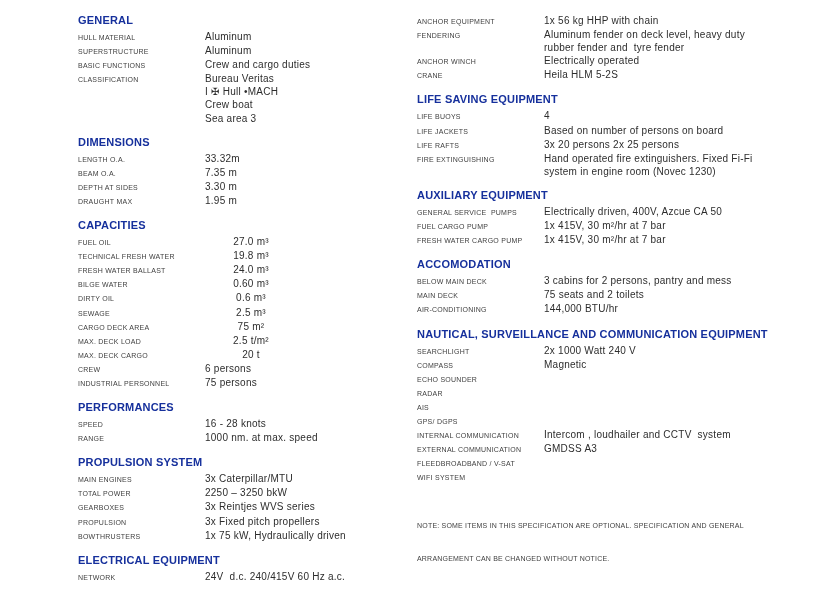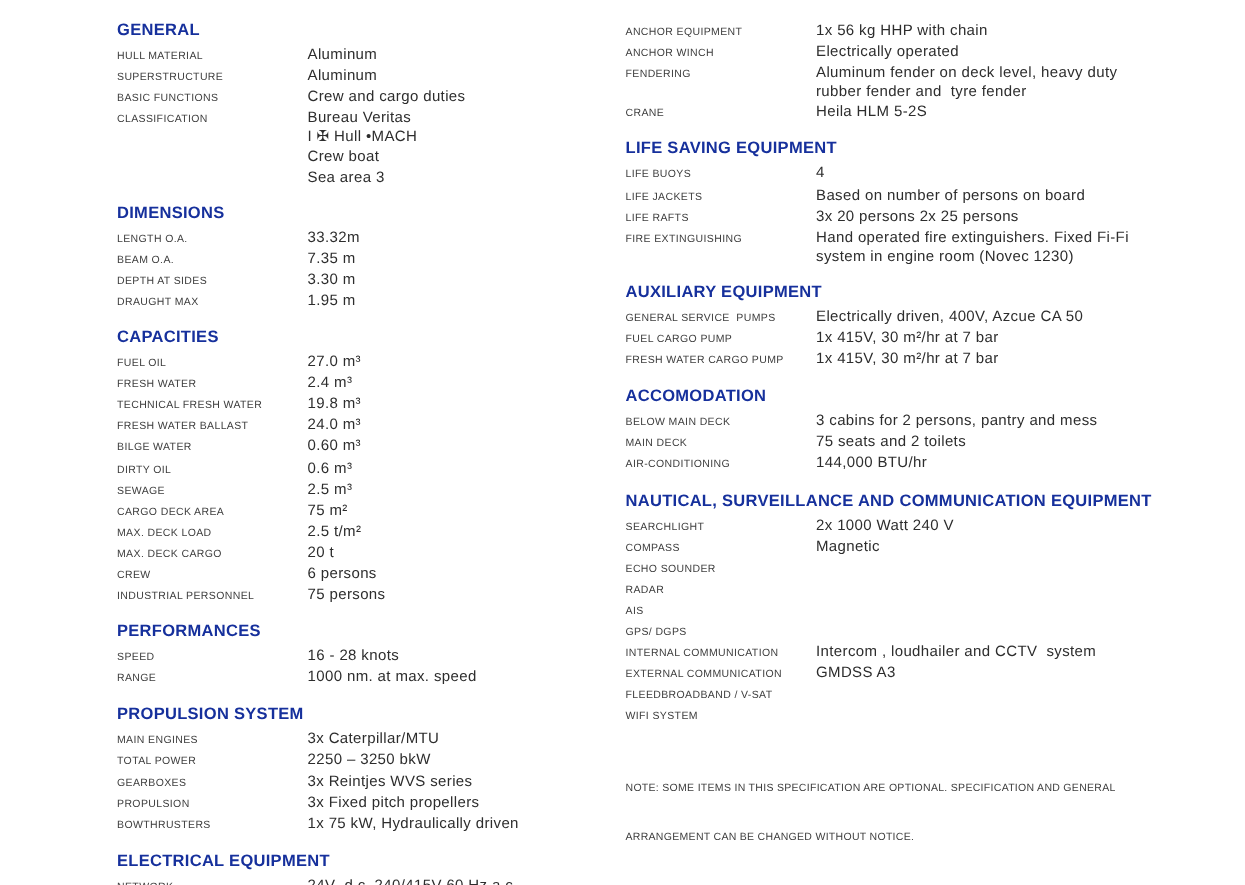--- a/index.html
+++ b/index.html
@@ -41,21 +41,21 @@
     letter-spacing: 0.25px;
     color: #2d2d2d;
     line-height: 13.1px;
     min-height: 13.1px;
     white-space: pre-wrap;
   }
   .vline { min-height: 13.1px; }
 
   
   .sec-dimensions .row:not(.plain) .vline { width: 66px; }
-  .sec-capacities .row:not(.plain) .vline { width: 92px; text-align: left; }
+  .sec-capacities .row:not(.plain) .vline { width: 92px; text-align: center; }
 
   .note {
     margin-top: 14px;
     font-size: 7px;
     letter-spacing: 0.2px;
     color: #3e3e3e;
     line-height: 11px;
     white-space: pre-wrap;
   }
 </style>
@@ -103,24 +103,20 @@
             <div class="value"><div class="vline">1.95 m</div></div>
           </div>
         </div>
         <div class="section sec-capacities">
           <div class="sec-title">CAPACITIES</div>
           <div class="row">
             <div class="label">FUEL OIL</div>
             <div class="value"><div class="vline">27.0 m³</div></div>
           </div>
           <div class="row">
-            <div class="label">FRESH WATER</div>
-            <div class="value"><div class="vline">2.4 m³</div></div>
-          </div>
-          <div class="row">
             <div class="label">TECHNICAL FRESH WATER</div>
             <div class="value"><div class="vline">19.8 m³</div></div>
           </div>
           <div class="row">
             <div class="label">FRESH WATER BALLAST</div>
             <div class="value"><div class="vline">24.0 m³</div></div>
           </div>
           <div class="row">
             <div class="label">BILGE WATER</div>
             <div class="value"><div class="vline">0.60 m³</div></div>
@@ -198,26 +194,26 @@
       </div>
   </div>
   <div class="col col-right">
     <div class="sections">
         <div class="section sec-deck-layout">
           <div class="row">
             <div class="label">ANCHOR EQUIPMENT</div>
             <div class="value"><div class="vline">1x 56 kg HHP with chain</div></div>
           </div>
           <div class="row">
+            <div class="label">FENDERING</div>
+            <div class="value"><div class="vline">Aluminum fender on deck level, heavy duty</div><div class="vline">rubber fender and  tyre fender</div></div>
+          </div>
+          <div class="row">
             <div class="label">ANCHOR WINCH</div>
             <div class="value"><div class="vline">Electrically operated</div></div>
-          </div>
-          <div class="row">
-            <div class="label">FENDERING</div>
-            <div class="value"><div class="vline">Aluminum fender on deck level, heavy duty</div><div class="vline">rubber fender and  tyre fender</div></div>
           </div>
           <div class="row">
             <div class="label">CRANE</div>
             <div class="value"><div class="vline">Heila HLM 5-2S</div></div>
           </div>
         </div>
         <div class="section sec-life-saving">
           <div class="sec-title">LIFE SAVING EQUIPMENT</div>
           <div class="row">
             <div class="label">LIFE BUOYS</div>

